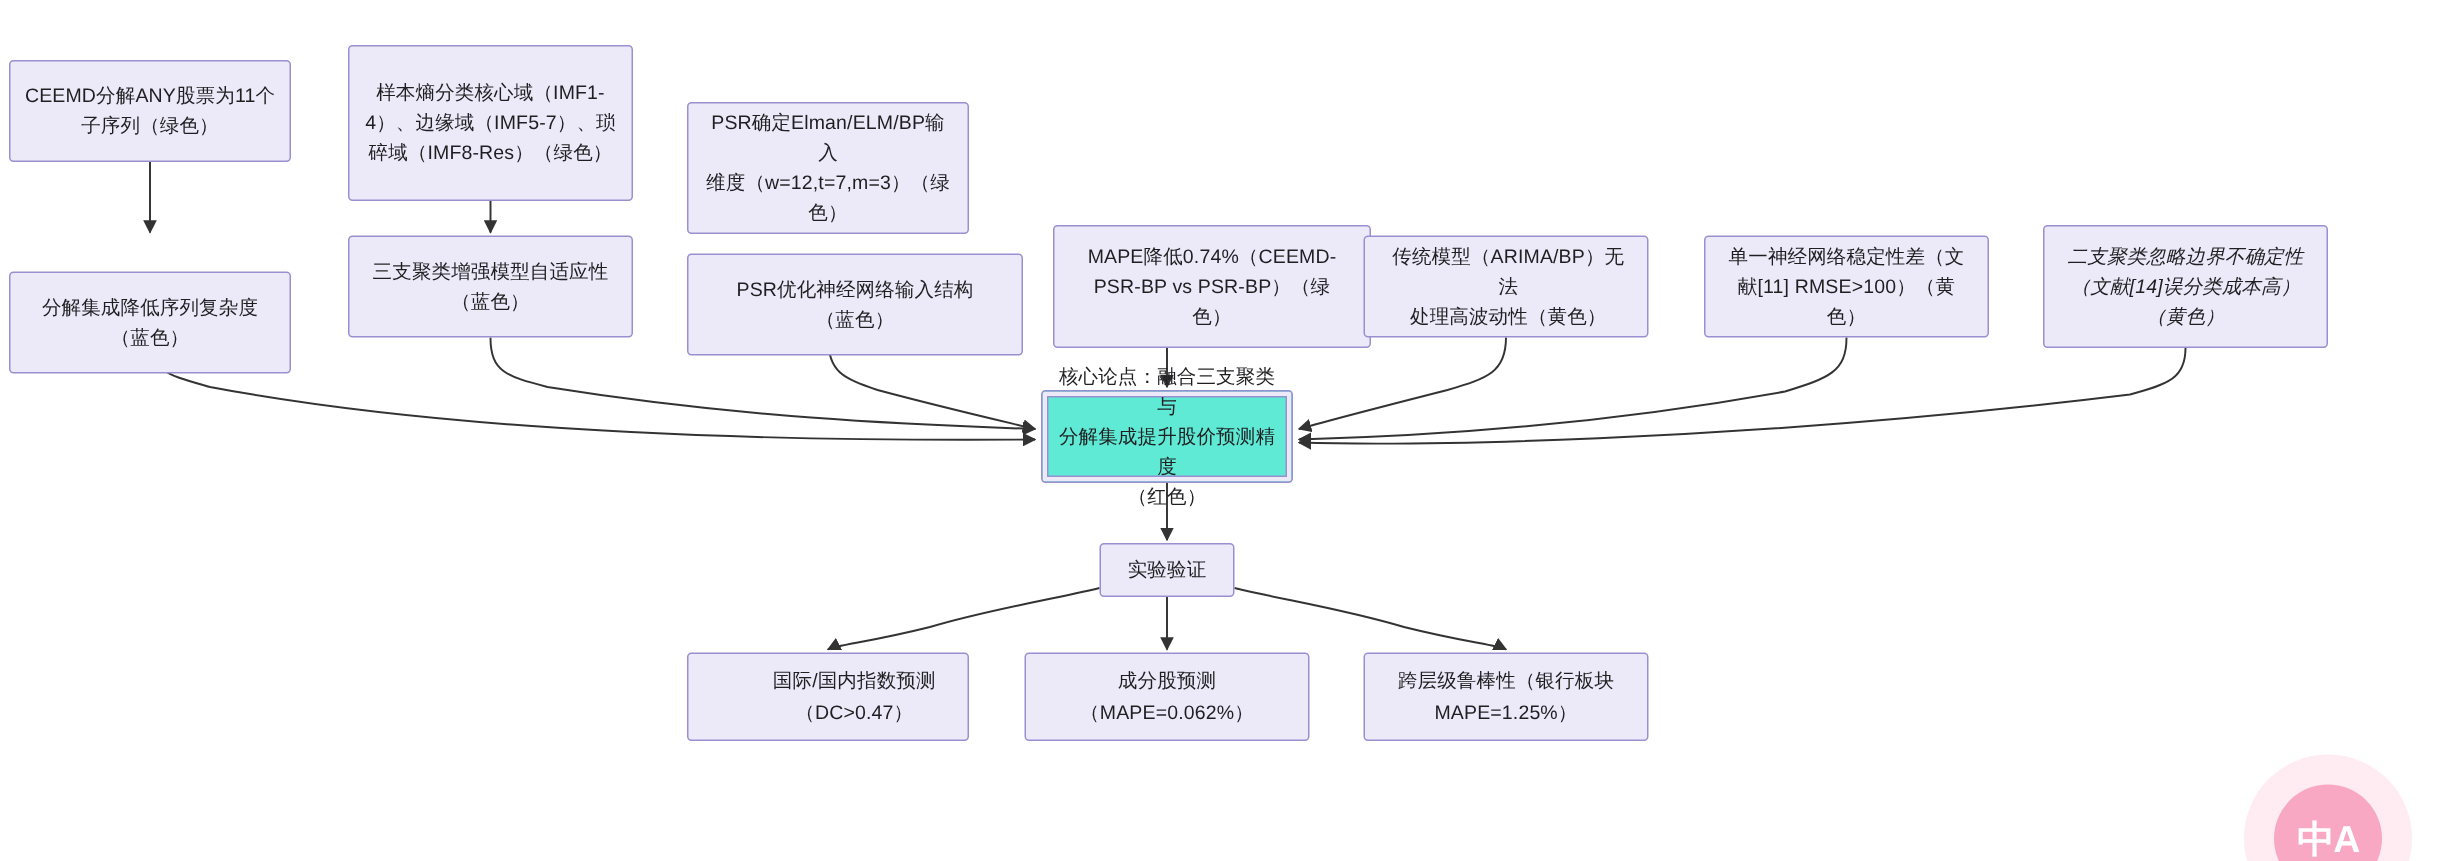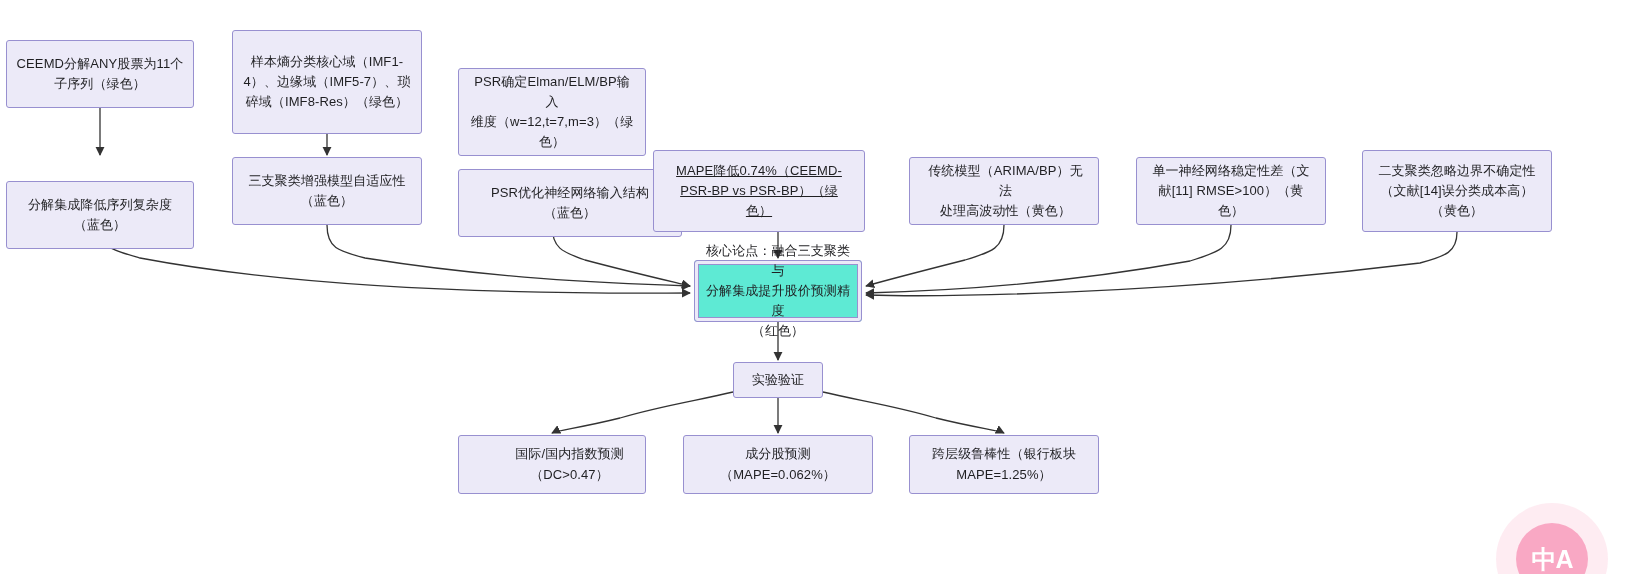--- a/index.html
+++ b/index.html
@@ -139,37 +139,37 @@
   <div class="node" style="left:232px; top:157px; width:190px; height:68px;">
     <span class="txt">三支聚类增强模型自适应性
 （蓝色）</span>
   </div>
 
   <div class="node" style="left:458px; top:157px; width:224px; height:68px;margin-top:12px;">
     <span class="txt">PSR优化神经网络输入结构
 （蓝色）</span>
   </div>
 
-  <div class="node" style="left:653px; top:150px; width:212px; height:82px;text-decoration:underline;">
+  <div class="node" style="left:702px; top:150px; width:212px; height:82px;">
     <span class="txt">MAPE降低0.74%（CEEMD-
 PSR-BP vs PSR-BP）（绿
 色）</span>
   </div>
 
   <div class="node" style="left:909px; top:157px; width:190px; height:68px;padding-left:12px;">
     <span class="txt">传统模型（ARIMA/BP）无法
 处理高波动性（黄色）</span>
   </div>
 
   <div class="node" style="left:1136px; top:157px; width:190px; height:68px;">
     <span class="txt">单一神经网络稳定性差（文
 献[11] RMSE&gt;100）（黄色）</span>
   </div>
 
-  <div class="node" style="left:1362px; top:150px; width:190px; height:82px;">
+  <div class="node" style="left:1362px; top:150px; width:190px; height:82px;font-style:italic;">
     <span class="txt">二支聚类忽略边界不确定性
 （文献[14]误分类成本高）
 （黄色）</span>
   </div>
 
   <div class="node core" style="left:694px; top:260px; width:168px; height:62px;">
     <span class="txt">核心论点：融合三支聚类与
 分解集成提升股价预测精度
 （红色）</span>
   </div>

